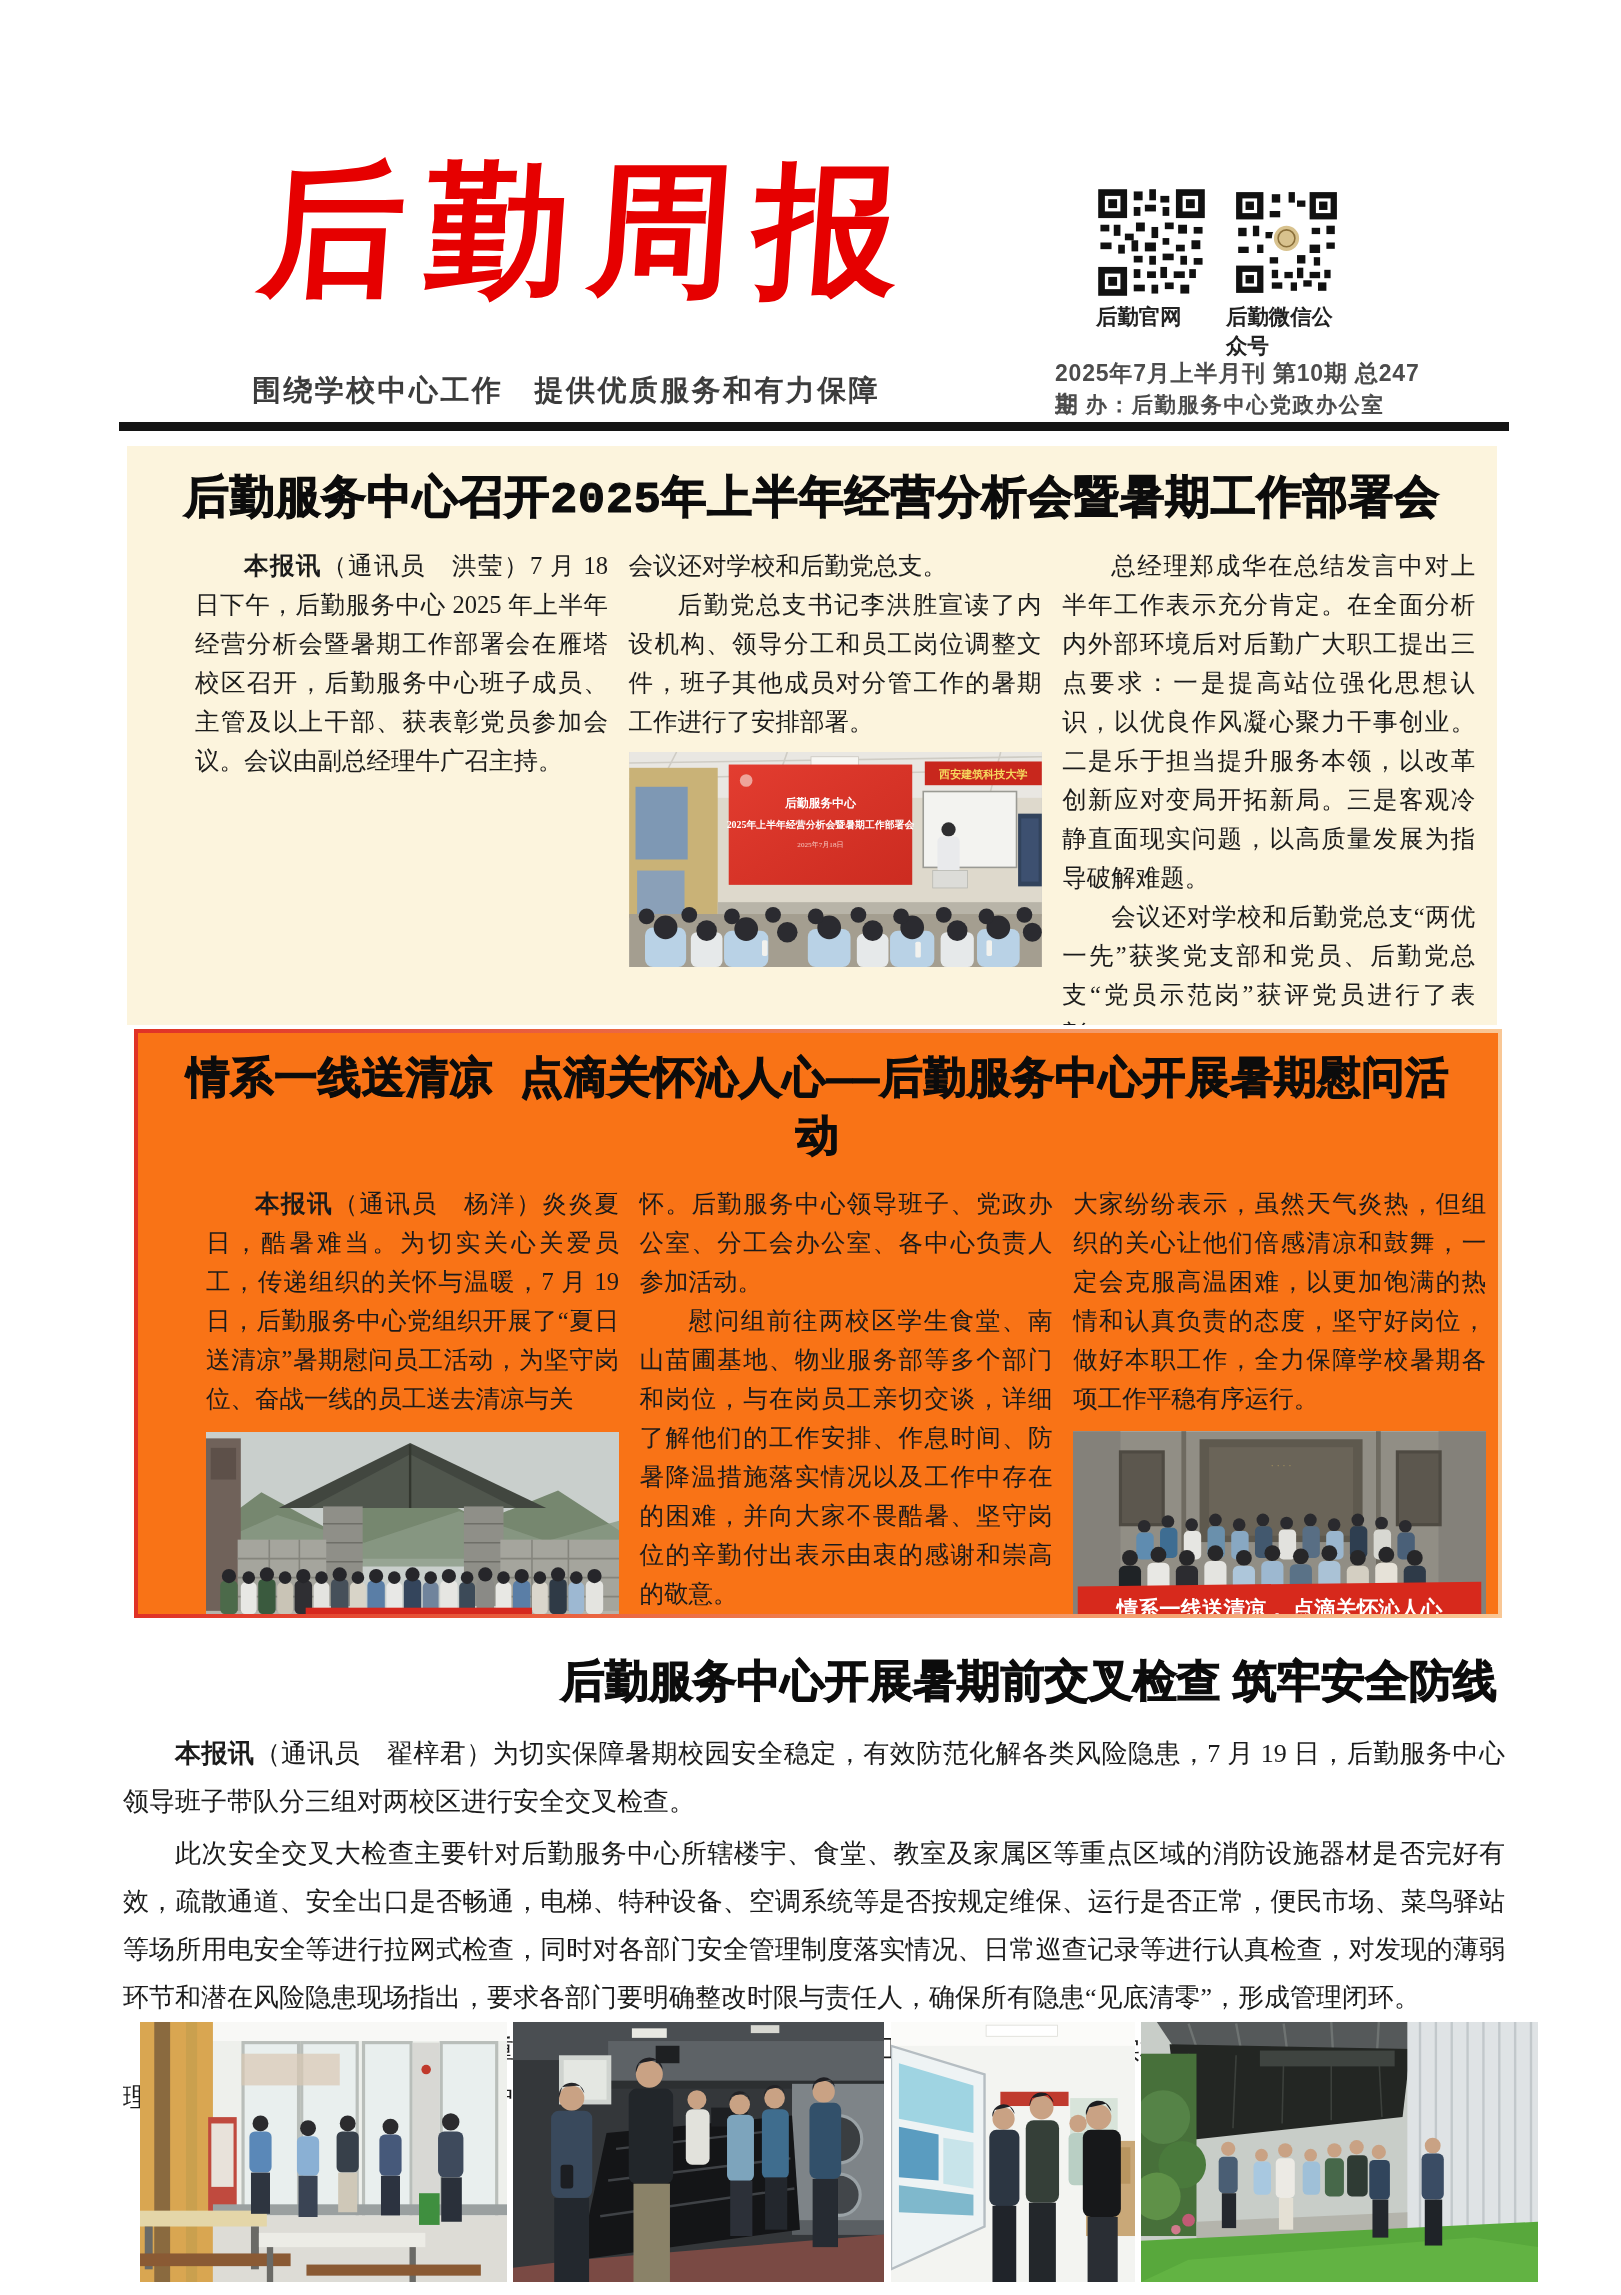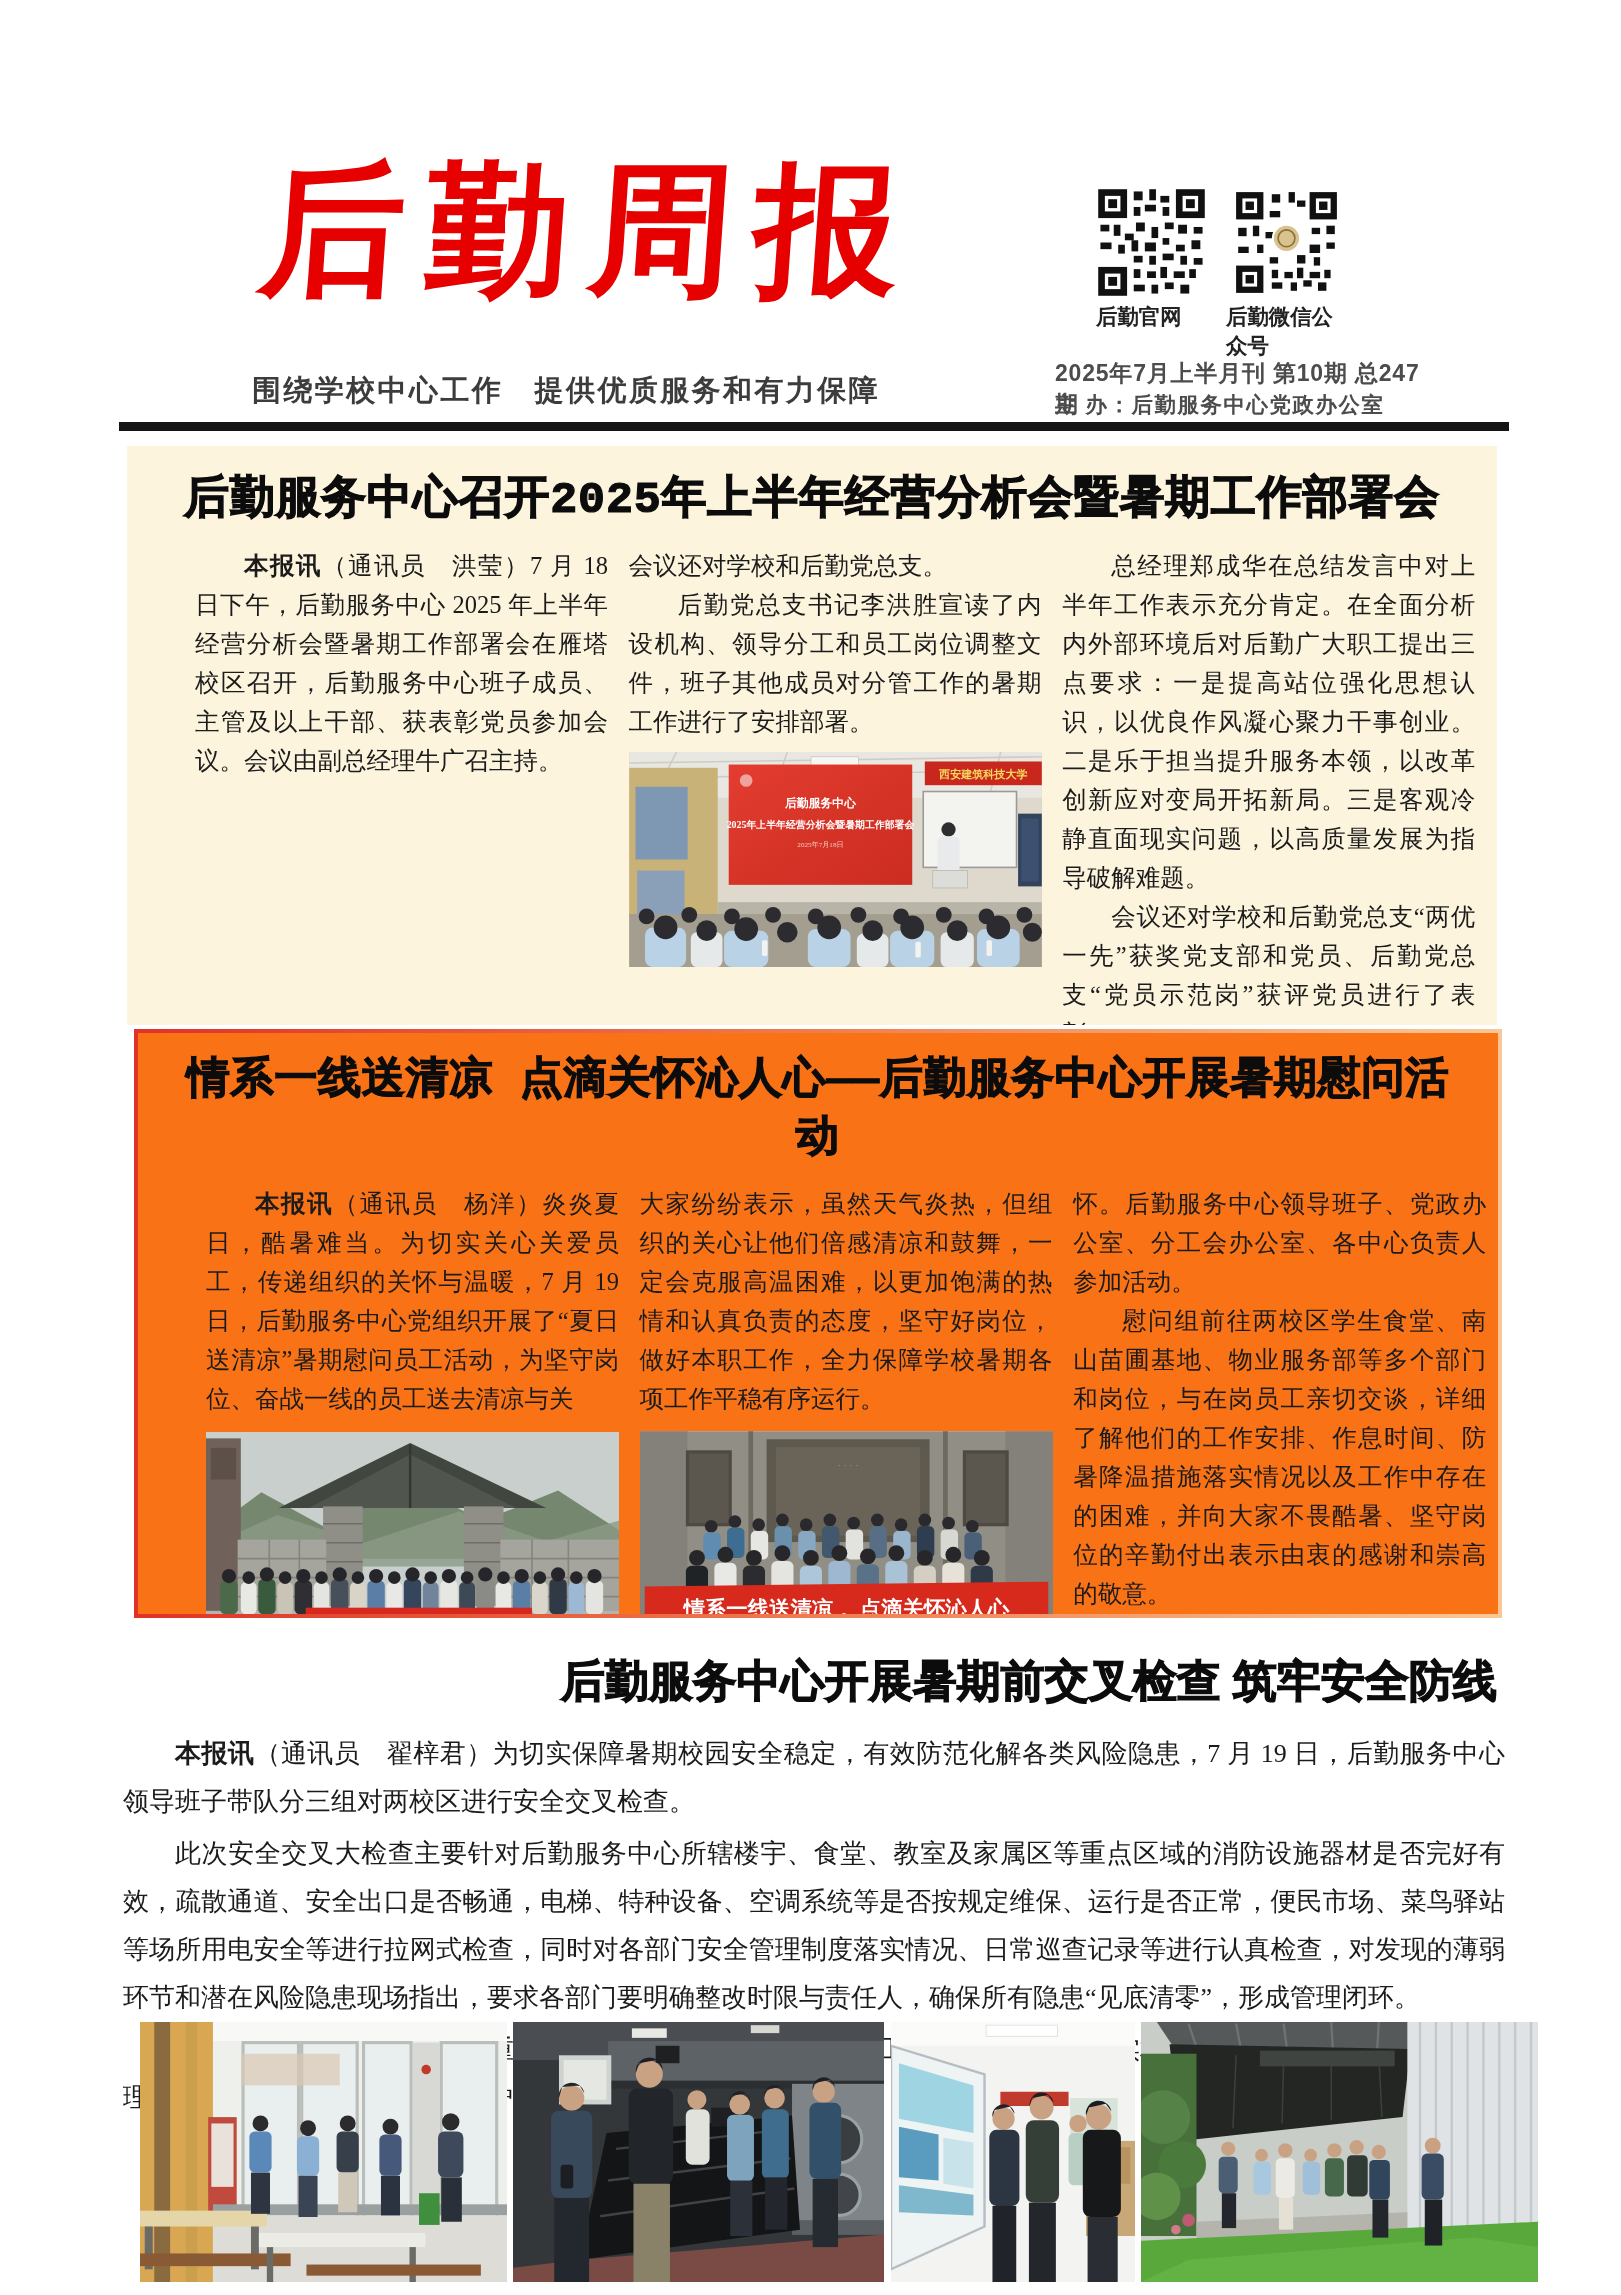--- a/index.html
+++ b/index.html
@@ -360,20 +360,25 @@
               </g>
             </g>
 
             <rect x="126" y="222" width="286" height="40" fill="#d6281e"></rect>
             <text x="269" y="250" text-anchor="middle" font-size="19" font-weight="bold" fill="#ffffff">情系一线送清凉， 点滴关怀沁人心</text>
             <rect x="126" y="262" width="286" height="16" fill="#b3261c"></rect>
           </svg>
         </div>
       </div>
       <div class="col">
+        <p>怀。后勤服务中心领导班子、党政办公室、分工会办公室、各中心负责人参加活动。</p>
+        <p class="ind">慰问组前往两校区学生食堂、南山苗圃基地、物业服务部等多个部门和岗位，与在岗员工亲切交谈，详细了解他们的工作安排、作息时间、防暑降温措施落实情况以及工作中存在的困难，并向大家不畏酷暑、坚守岗位的辛勤付出表示由衷的感谢和崇高的敬意。</p>
+        <p class="ind">一份清凉，一份关怀。收到慰问品和组织的关怀，员工们深受感动。</p>
+      </div>
+      <div class="col">
         <p>大家纷纷表示，虽然天气炎热，但组织的关心让他们倍感清凉和鼓舞，一定会克服高温困难，以更加饱满的热情和认真负责的态度，坚守好岗位，做好本职工作，全力保障学校暑期各项工作平稳有序运行。</p>
         <div class="photo" style="height:238px;margin-top:12.7px;">
           <svg viewBox="0 0 522 300">
             <rect width="522" height="300" fill="#918e85"></rect>
 
             <rect x="0" y="0" width="60" height="300" fill="#84817a"></rect>
             <rect x="462" y="0" width="60" height="300" fill="#84817a"></rect>
             <rect x="58" y="24" width="58" height="96" fill="#4e4a42"></rect>
             <rect x="62" y="28" width="50" height="88" fill="#5c574e"></rect>
             <rect x="408" y="24" width="58" height="96" fill="#4e4a42"></rect>
@@ -471,25 +476,20 @@
                   <circle cx="292" cy="277" r="6"></circle>
                   <circle cx="336" cy="277" r="6"></circle>
                   <circle cx="380" cy="277" r="6"></circle>
                   <circle cx="424" cy="277" r="6"></circle>
                   <circle cx="468" cy="277" r="6"></circle>
               </g>
             </g>
           </svg>
         </div>
       </div>
-      <div class="col">
-        <p>怀。后勤服务中心领导班子、党政办公室、分工会办公室、各中心负责人参加活动。</p>
-        <p class="ind">慰问组前往两校区学生食堂、南山苗圃基地、物业服务部等多个部门和岗位，与在岗员工亲切交谈，详细了解他们的工作安排、作息时间、防暑降温措施落实情况以及工作中存在的困难，并向大家不畏酷暑、坚守岗位的辛勤付出表示由衷的感谢和崇高的敬意。</p>
-        <p class="ind">一份清凉，一份关怀。收到慰问品和组织的关怀，员工们深受感动。</p>
-      </div>
     </div>
   </div>
 
   <div class="headline3">后勤服务中心开展暑期前交叉检查  筑牢安全防线</div>
   <div class="a3body">
     <p class="ind"><span class="lead">本报讯</span><span>（通讯员　翟梓君）为切实保障暑期校园安全稳定，有效防范化解各类风险隐患，7 月 19 日，后勤服务中心领导班子带队分三组对两校区进行安全交叉检查。</span></p>
     <p class="ind">此次安全交叉大检查主要针对后勤服务中心所辖楼宇、食堂、教室及家属区等重点区域的消防设施器材是否完好有效，疏散通道、安全出口是否畅通，电梯、特种设备、空调系统等是否按规定维保、运行是否正常，便民市场、菜鸟驿站等场所用电安全等进行拉网式检查，同时对各部门安全管理制度落实情况、日常巡查记录等进行认真检查，对发现的薄弱环节和潜在风险隐患现场指出，要求各部门要明确整改时限与责任人，确保所有隐患“见底清零”，形成管理闭环。</p>
     <p class="ind">此次安全大检查覆盖全面、重点突出，各中心将按照相关暑期工作要求，进一步落实校园安全常态化巡查、长效化管理机制，为全体师生员工的平安护航。</p>
   </div>
 

